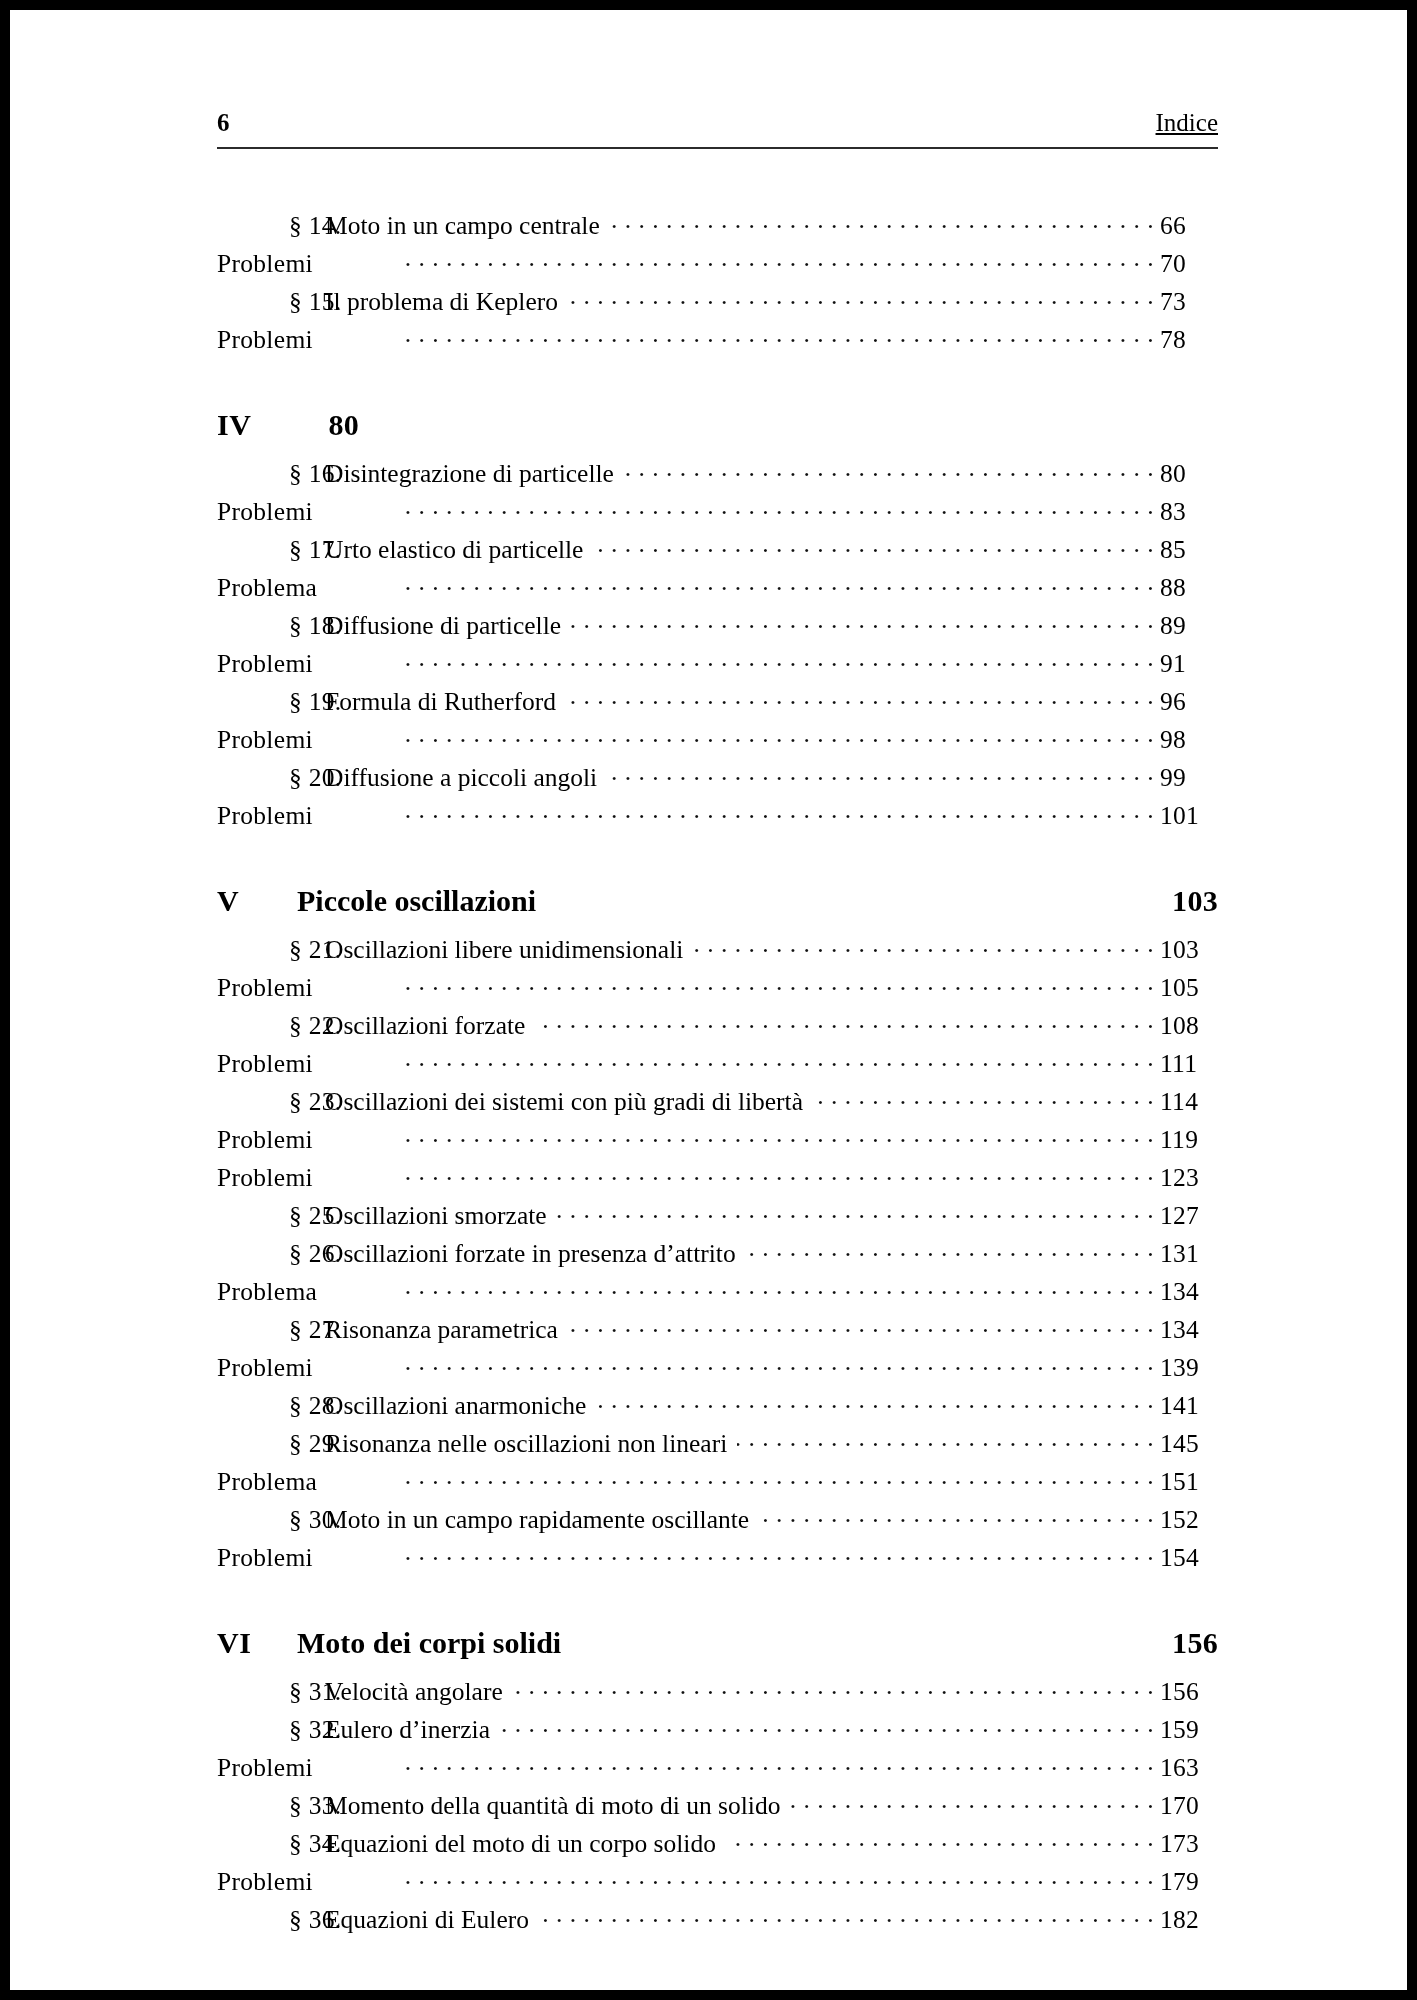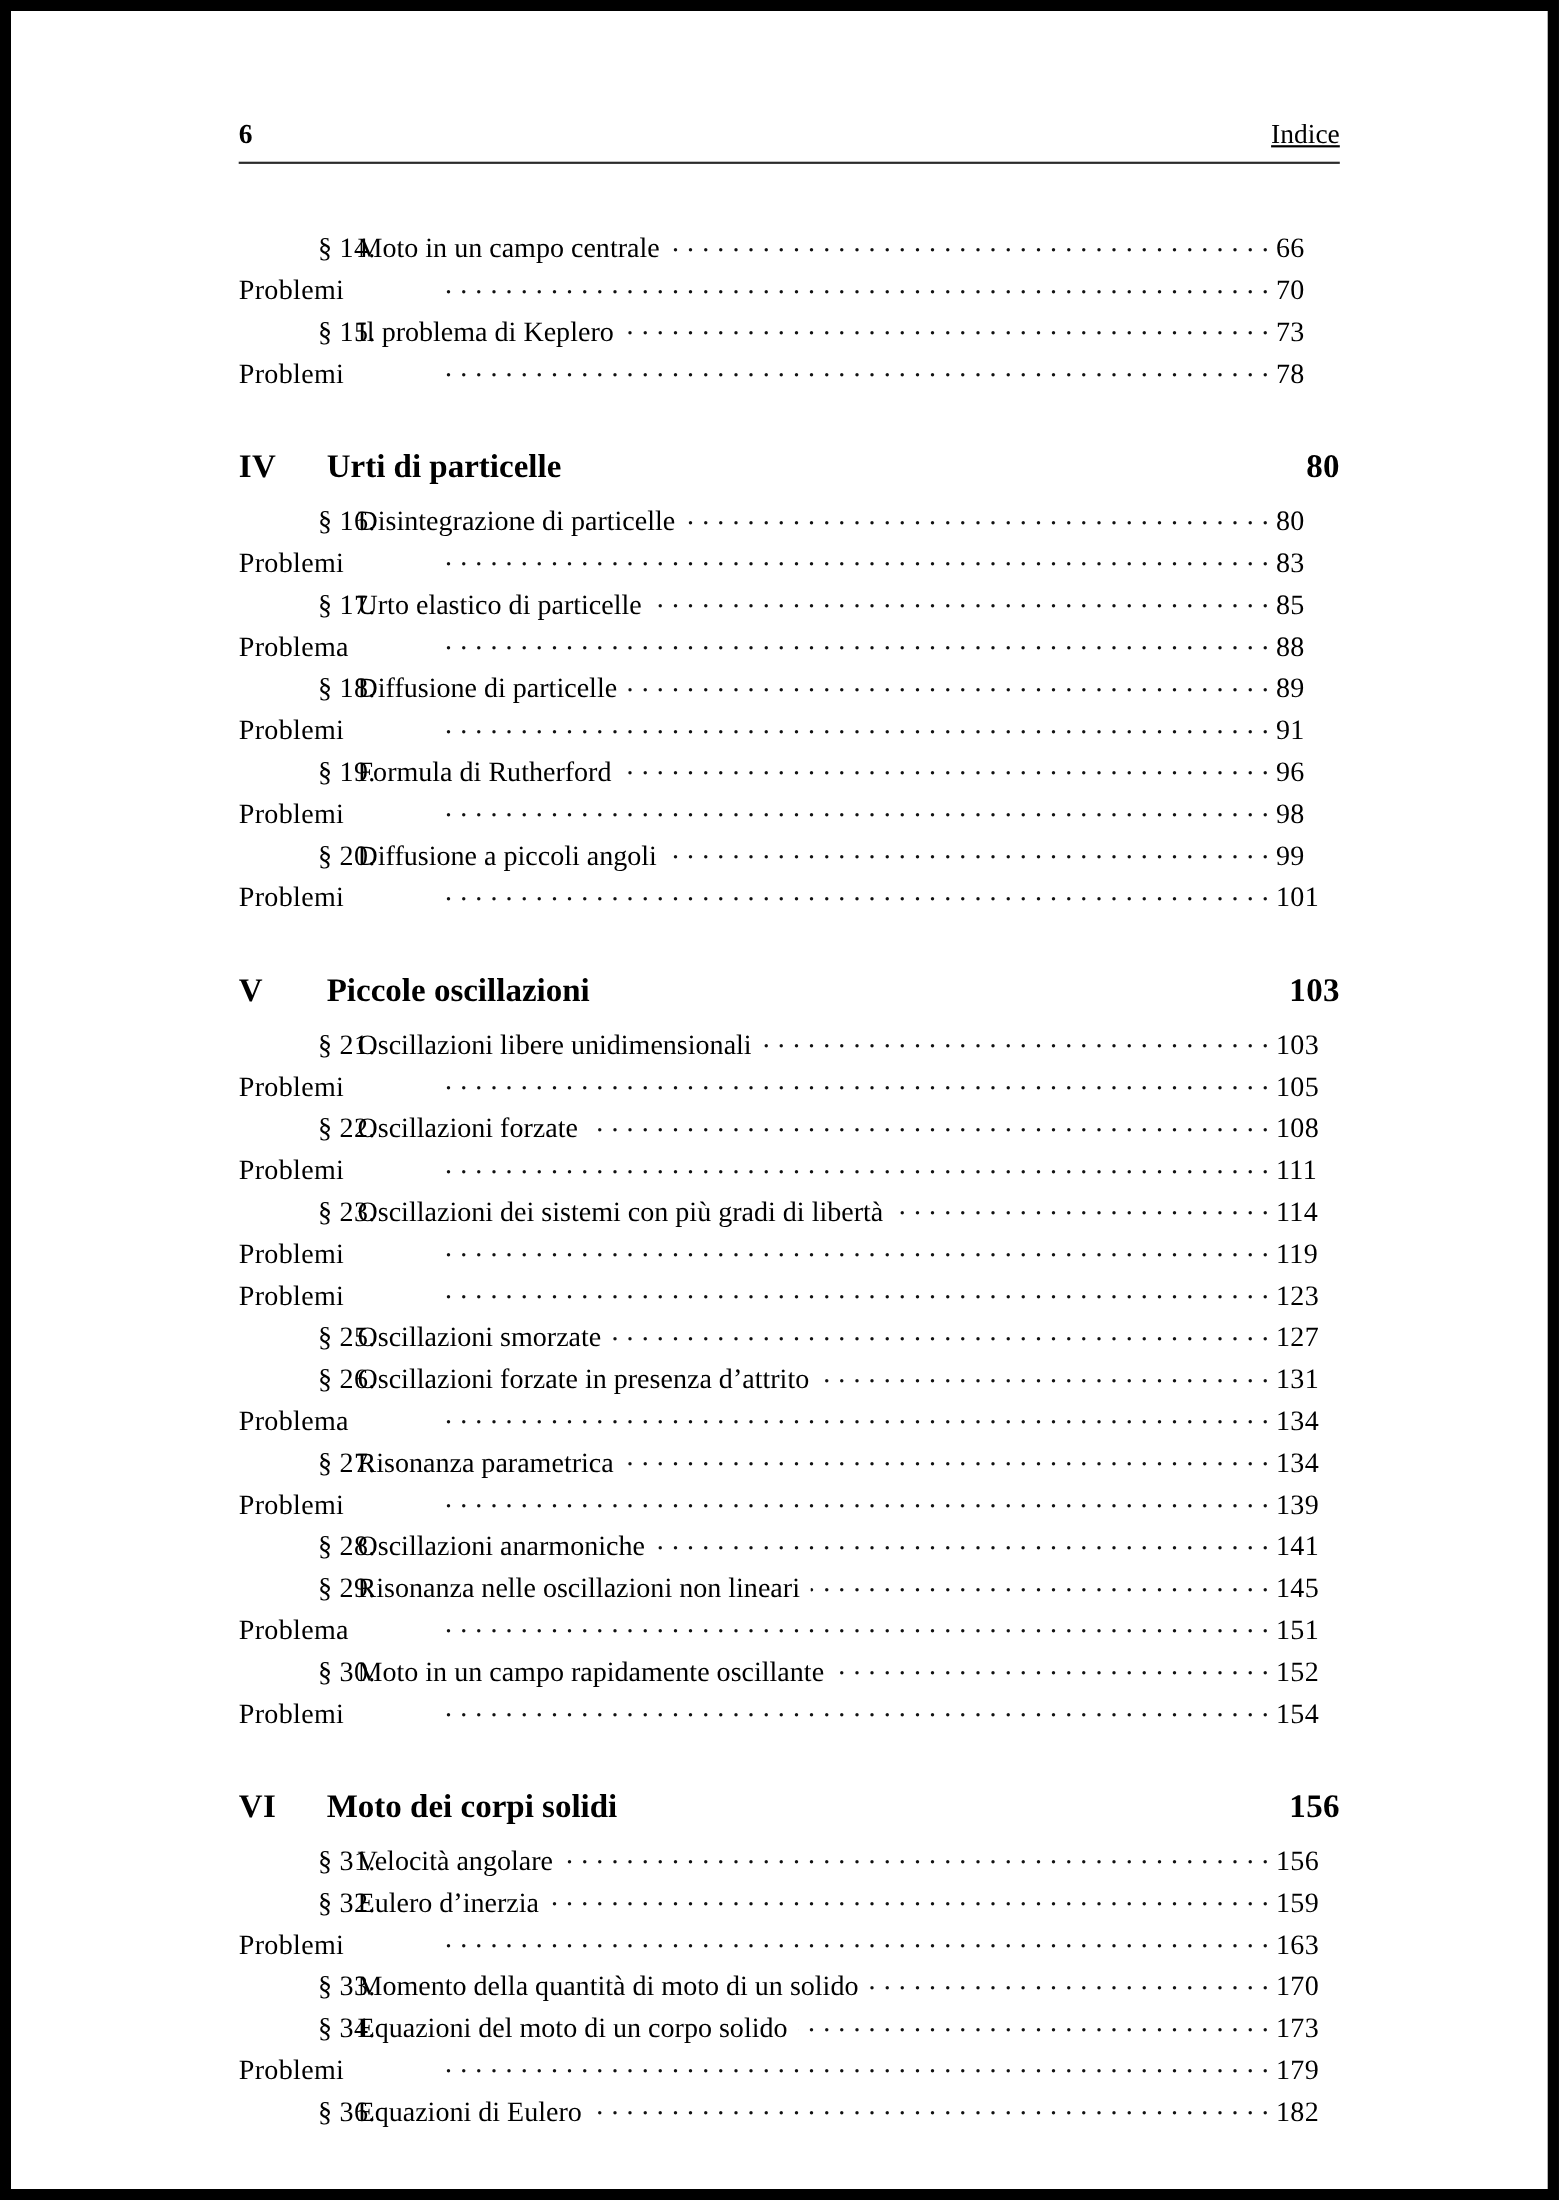--- a/index.html
+++ b/index.html
@@ -178,21 +178,20 @@
           <span class="leader"></span>
           <span class="sec-page">73</span>
         </div>
         <div class="toc-row sub">
           <span class="sec-num">Problemi</span>
           <span class="leader"></span>
           <span class="sec-page">78</span>
         </div>
         <div class="chapter-head">
           <span class="roman">IV</span>
-          <span class="ch-title">Urti di particelle</span>
           <span class="ch-page">80</span>
         </div>
         <div class="toc-row">
           <span class="sec-num">§ 16.</span>
           <span class="sec-title">Disintegrazione di particelle</span>
           <span class="leader"></span>
           <span class="sec-page">80</span>
         </div>
         <div class="toc-row sub">
           <span class="sec-num">Problemi</span>

